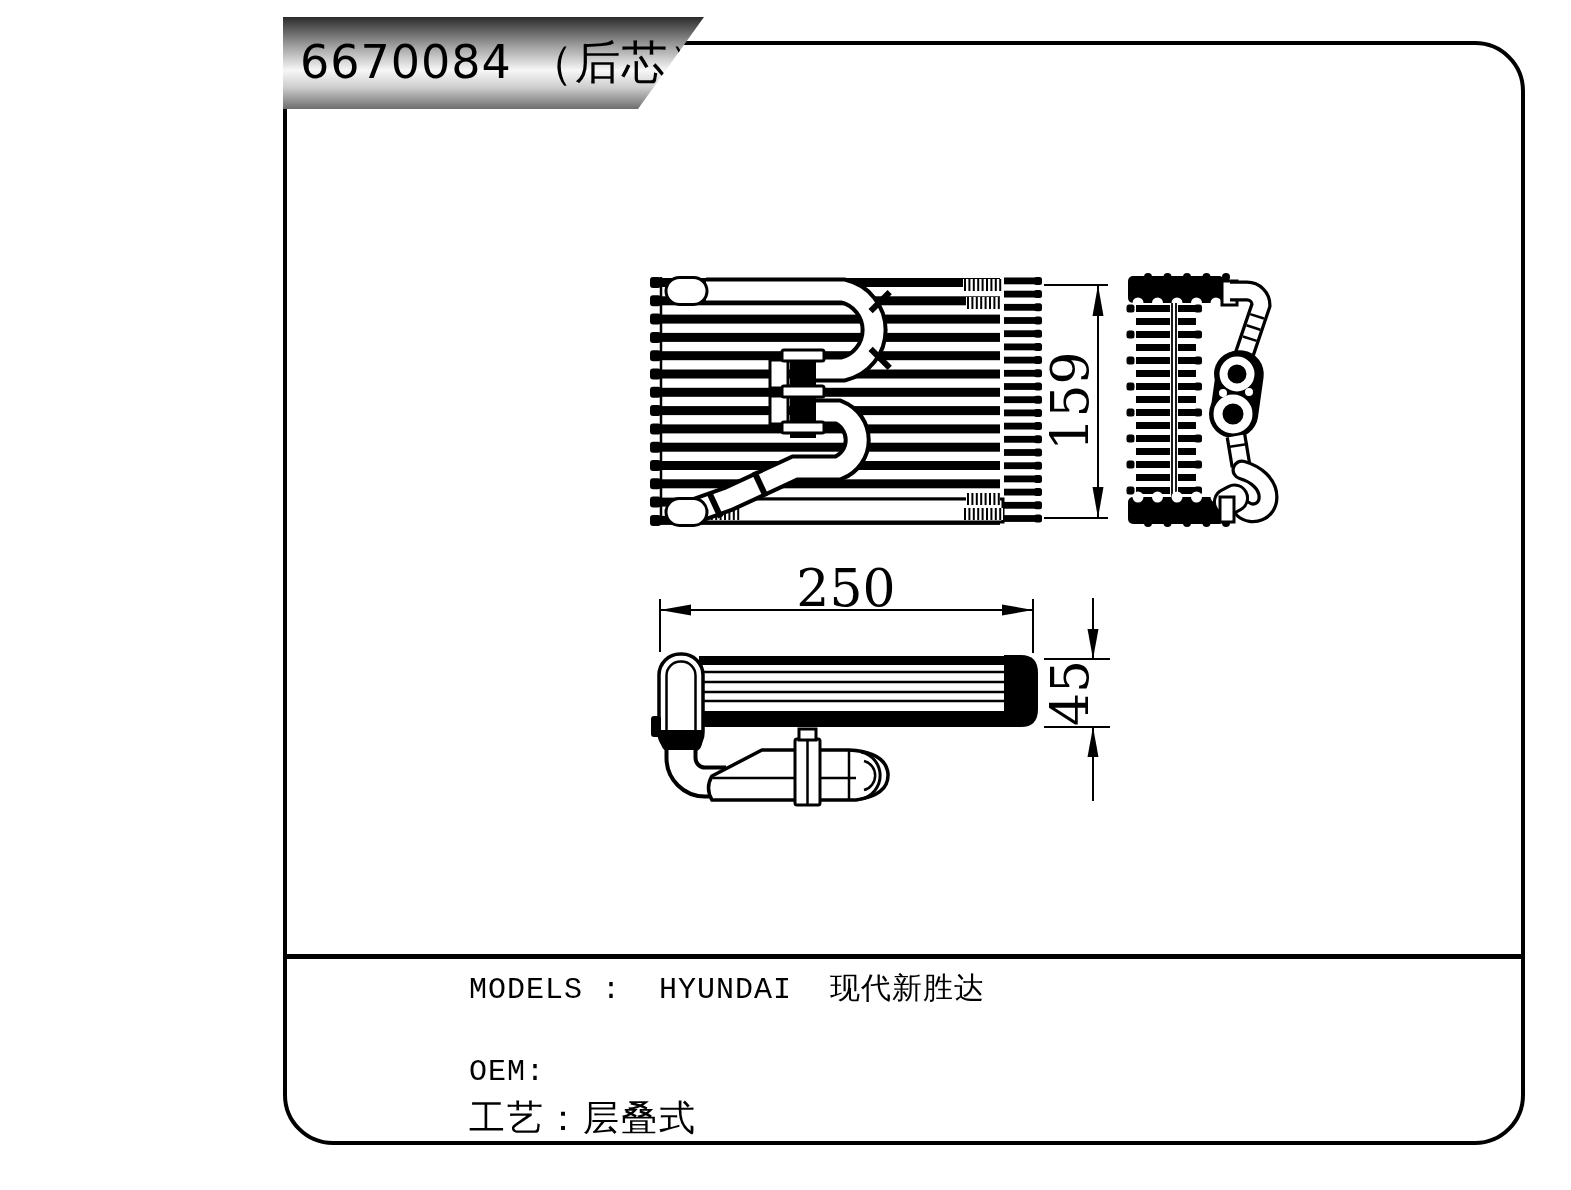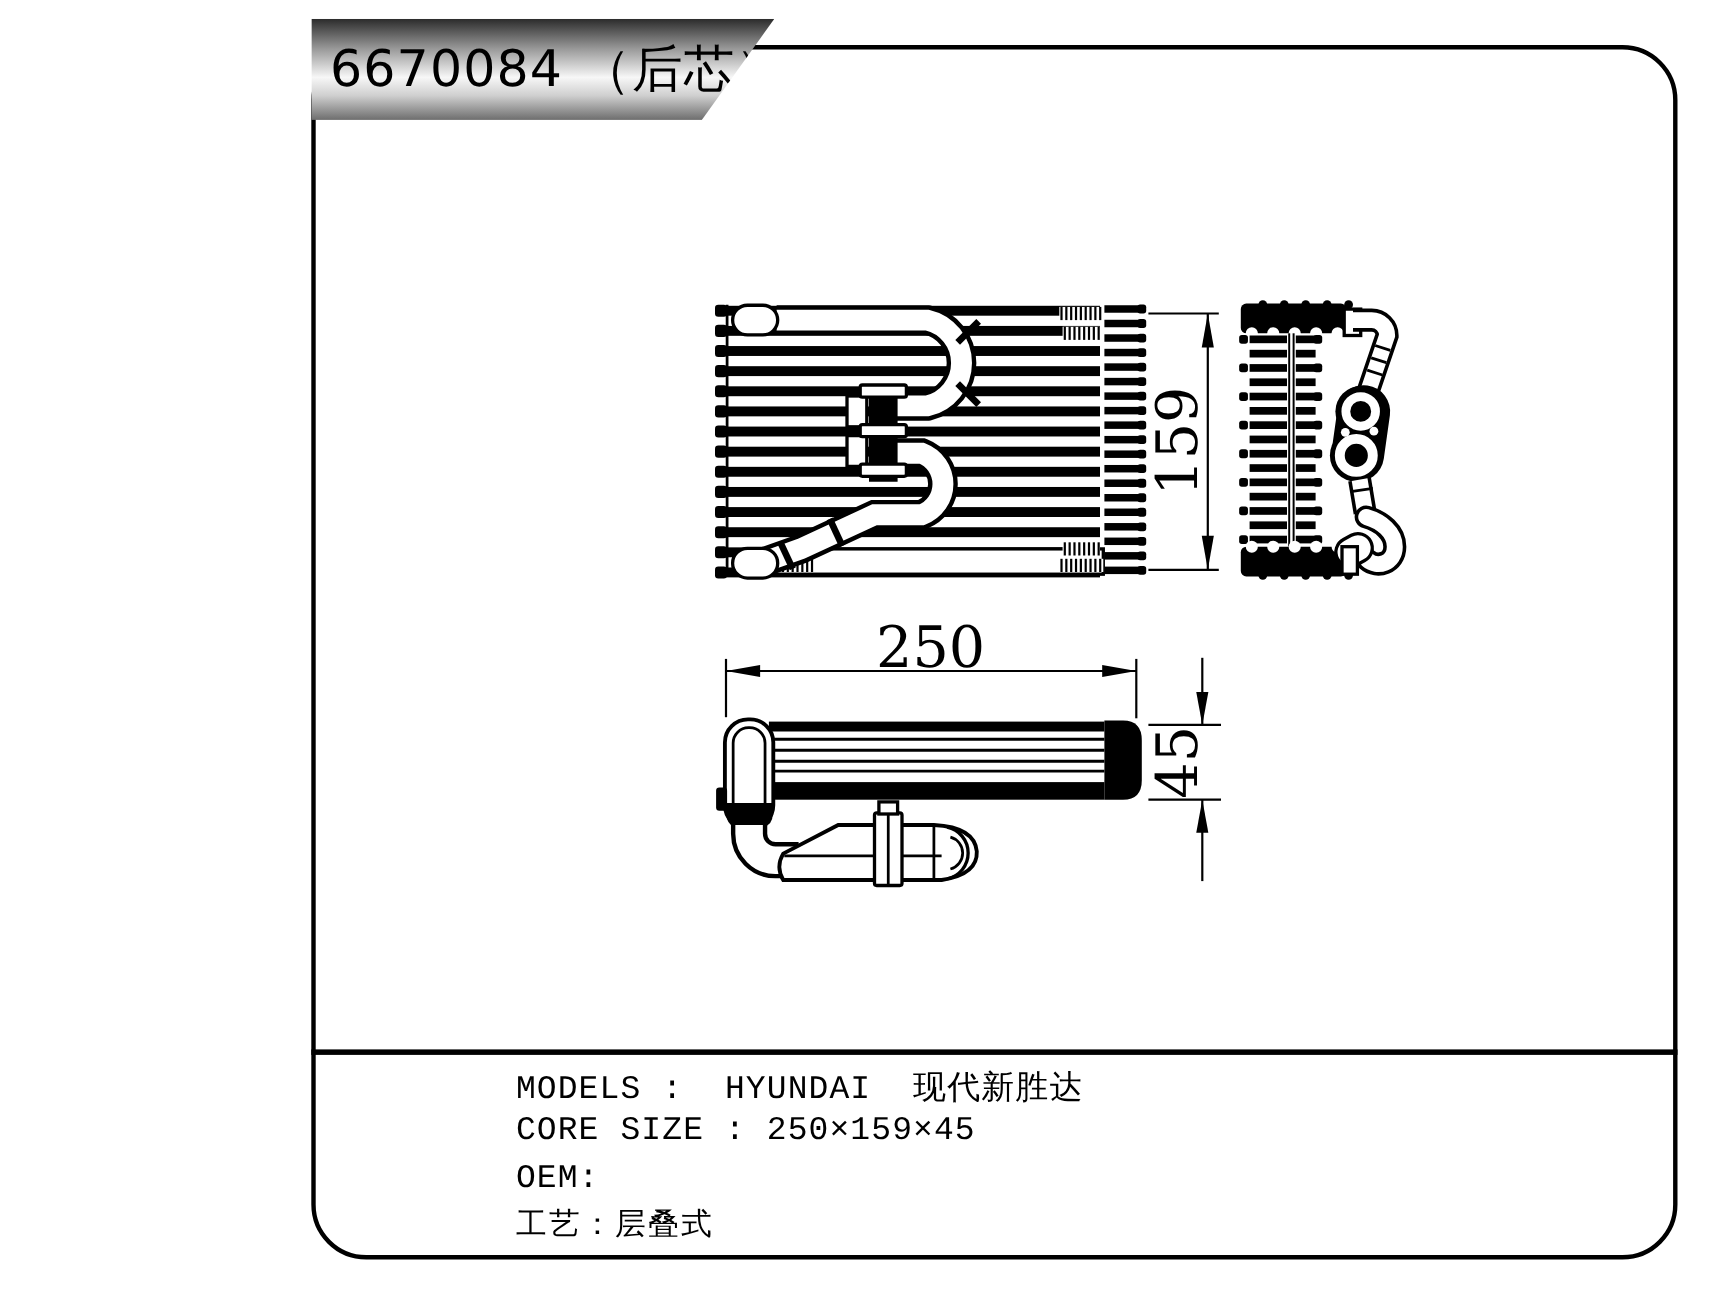--- a/index.html
+++ b/index.html
@@ -11,21 +11,21 @@
   .banner{position:absolute;left:283px;top:17px;width:421px;height:92px;
           background:linear-gradient(180deg,#2b2b2b 0%,#9a9a9a 30%,#f7f7f7 58%,#cfcfcf 76%,#6e6e6e 100%);
           clip-path:polygon(0 0,100% 0,calc(100% - 66px) 100%,0 100%);
           display:flex;align-items:center;}
   .banner-text{font-size:46px;color:#000;padding-left:17px;letter-spacing:1px;white-space:nowrap;
                font-family:"DejaVu Sans","Liberation Sans",sans-serif;}
   .spec{position:absolute;left:0;top:0;width:1571px;height:1190px;pointer-events:none;}
   .spec-line{position:absolute;left:448px;color:#000;white-space:pre;
              font-family:Liberation Mono, monospace;
              font-size:30px;letter-spacing:1px;margin-left:21px;}
-  .spec-line.cn{font-size:28px;letter-spacing:2px;}
+  .spec-line.cn{font-size:36px;letter-spacing:2px;}
   svg{position:absolute;}
   svg line, svg path.tube-outline{stroke:#000;}
 </style>
 </head>
 <body>
 
 <div class="stage">
 
   <div class="frame"></div>
 
@@ -366,17 +366,16 @@
   </svg>
 
   <div class="banner">
     <span class="banner-text">6670084 （后芯）</span>
   </div>
 
   <div class="divider"></div>
 
   <div class="spec">
     <div class="spec-line" style="top:968px">MODELS :  HYUNDAI  现代新胜达</div>
-    <div class="spec-line" style="top:1011px">CORE SIZE : 250×159×45</div>
     <div class="spec-line" style="top:1055px">OEM:</div>
     <div class="spec-line cn" style="top:1094px">工艺：层叠式</div>
   </div>
 </div>
 
 </body></html>

